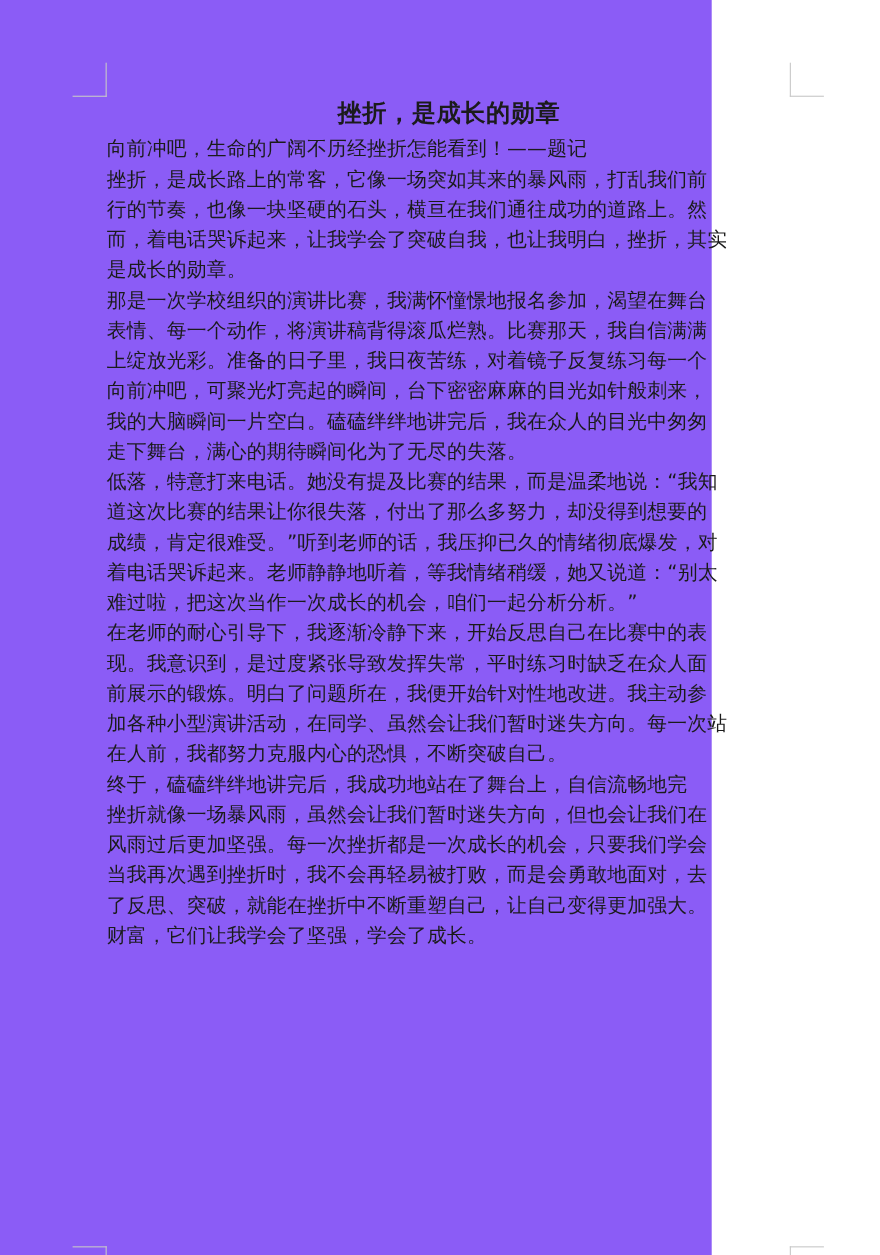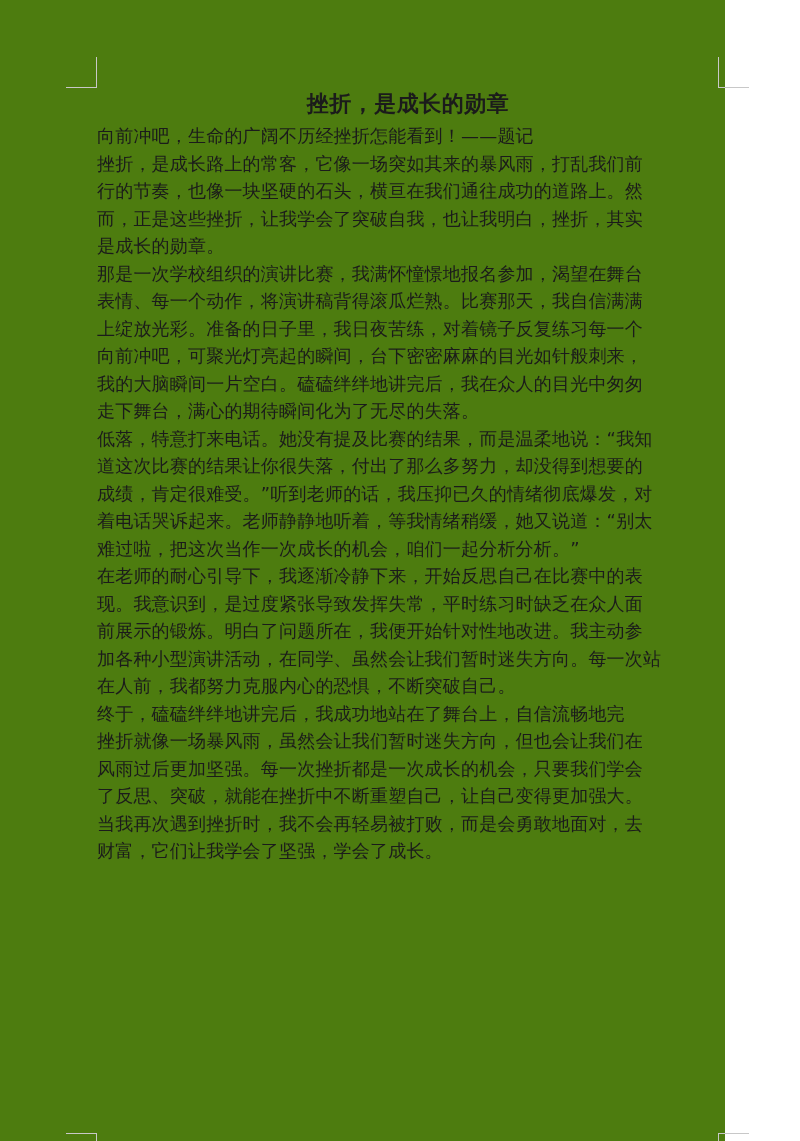--- a/index.html
+++ b/index.html
@@ -11,22 +11,22 @@
       width: 800px;
       height: 1141px;
       position: relative;
       overflow: hidden;
       font-family: "DejaVu Sans", "Liberation Sans", sans-serif;
       color: #1b1b1b;
     }
     .page {
       position: absolute;
       left: 0; top: 0;
-      width: 725px; height: 1141px;
-      background: #4d7c0f;
+      width: 647px; height: 1141px;
+      background: #8b5cf6;
     }
     .corner {
       position: absolute;
       width: 30px;
       height: 30px;
       border-color: #c8c8c8;
       border-style: solid;
       border-width: 0;
     }
     .corner.tl { left: 66px; top: 57px; border-right-width: 1px; border-bottom-width: 1px; }
@@ -74,21 +74,21 @@
 
   <div class="body-text">
 
     <div>
       <span class="line">向前冲吧，生命的广阔不历经挫折怎能看到！——题记</span>
     </div>
 
     <div>
       <span class="line">挫折，是成长路上的常客，它像一场突如其来的暴风雨，打乱我们前</span>
       <span class="line">行的节奏，也像一块坚硬的石头，横亘在我们通往成功的道路上。然</span>
-      <span class="line">而，正是这些挫折，让我学会了突破自我，也让我明白，挫折，其实</span>
+      <span class="line">而，着电话哭诉起来，让我学会了突破自我，也让我明白，挫折，其实</span>
       <span class="line">是成长的勋章。</span>
     </div>
 
     <div>
       <span class="line">那是一次学校组织的演讲比赛，我满怀憧憬地报名参加，渴望在舞台</span>
       <span class="line">表情、每一个动作，将演讲稿背得滚瓜烂熟。比赛那天，我自信满满</span>
       <span class="line">上绽放光彩。准备的日子里，我日夜苦练，对着镜子反复练习每一个</span>
       <span class="line">向前冲吧，可聚光灯亮起的瞬间，台下密密麻麻的目光如针般刺来，</span>
       <span class="line">我的大脑瞬间一片空白。磕磕绊绊地讲完后，我在众人的目光中匆匆</span>
       <span class="line">走下舞台，满心的期待瞬间化为了无尽的失落。</span>
@@ -110,18 +110,18 @@
       <span class="line">在人前，我都努力克服内心的恐惧，不断突破自己。</span>
     </div>
 
     <div>
       <span class="line">终于，磕磕绊绊地讲完后，我成功地站在了舞台上，自信流畅地完</span>
     </div>
 
     <div>
       <span class="line">挫折就像一场暴风雨，虽然会让我们暂时迷失方向，但也会让我们在</span>
       <span class="line">风雨过后更加坚强。每一次挫折都是一次成长的机会，只要我们学会</span>
+      <span class="line">当我再次遇到挫折时，我不会再轻易被打败，而是会勇敢地面对，去</span>
       <span class="line">了反思、突破，就能在挫折中不断重塑自己，让自己变得更加强大。</span>
-      <span class="line">当我再次遇到挫折时，我不会再轻易被打败，而是会勇敢地面对，去</span>
       <span class="line">财富，它们让我学会了坚强，学会了成长。</span>
     </div>
   </div>
 </div>
 
 </body></html>

